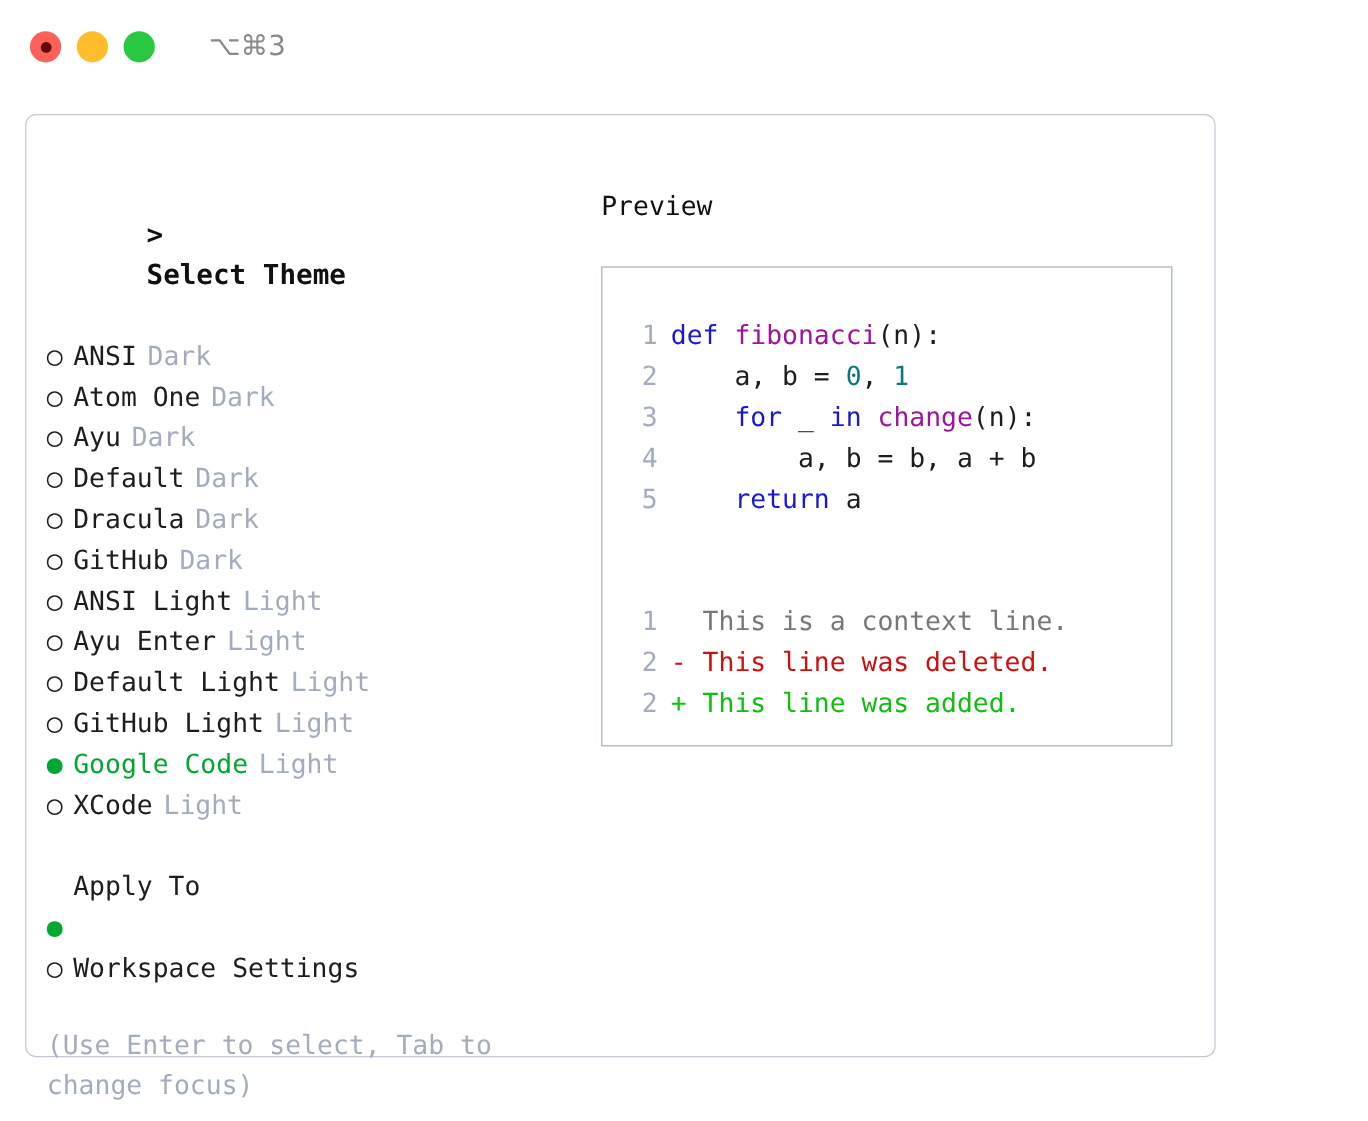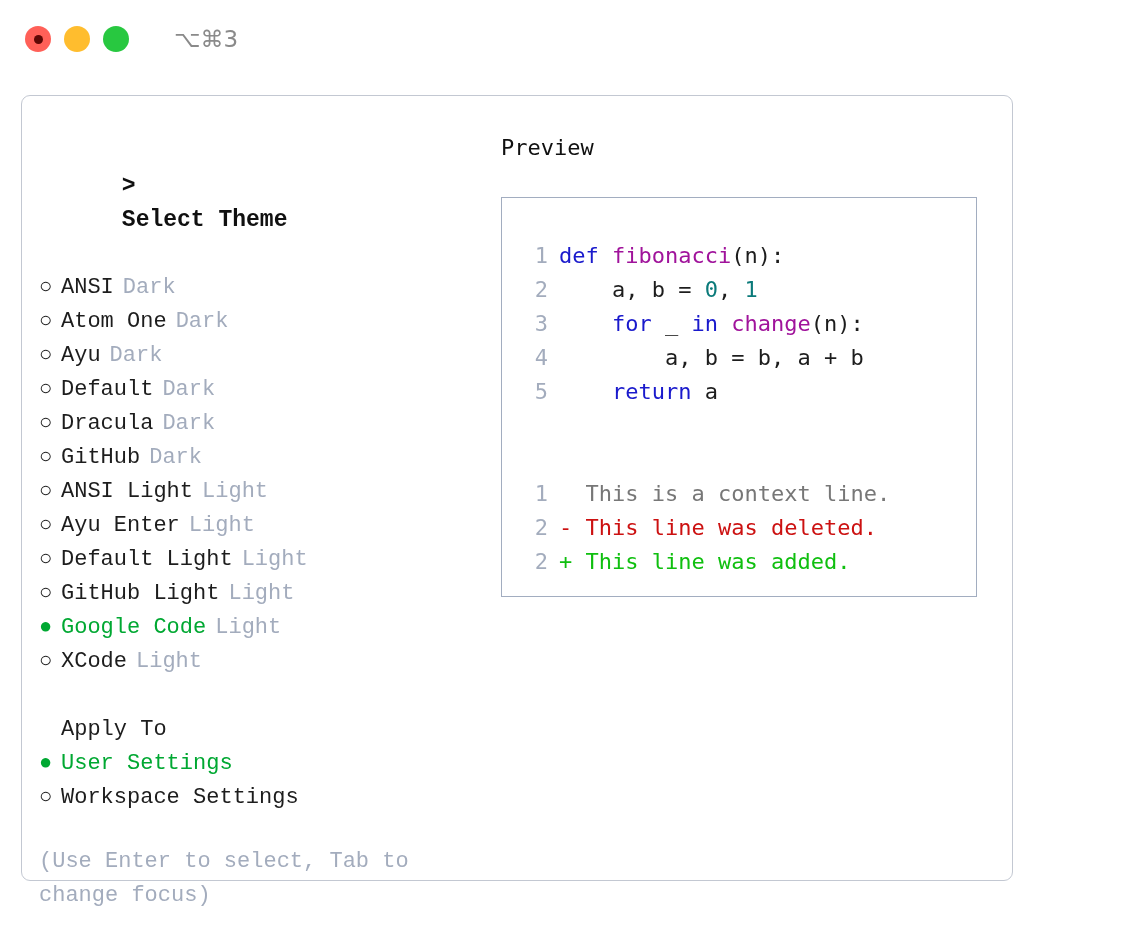--- a/index.html
+++ b/index.html
@@ -69,23 +69,22 @@
   .window-inner {
     position: relative;
     width: 100%;
     height: 100%;
   }
 
   
   .left-col {
     position: absolute;
     left: 17px;
-    top: 39px;
+    top: 49px;
     width: 440px;
-    font-family: Liberation Mono, monospace;
   }
   .section-head {
     font-size: 23px;
     font-weight: bold;
     color: #101010;
     line-height: 34px;
     white-space: pre;
   }
   .opt-row {
     display: flex;
@@ -125,21 +124,21 @@
     line-height: 34px;
     color: #a3acbd;
     width: 420px;
     white-space: pre-wrap;
   }
 
   
   .right-col {
     position: absolute;
     left: 479px;
-    top: 35px;
+    top: 60px;
     width: 490px;
   }
   .preview-title {
     font-size: 22px;
     color: #101010;
     line-height: 34px;
     white-space: pre;
   }
   .code-panel {
     margin-top: 32px;
@@ -211,21 +210,21 @@
           <div class="opt-row"><span class="bullet">○</span><span class="opt-label">GitHub Light</span><span class="opt-tag">Light</span></div>
           <div class="opt-row sel"><span class="bullet sel">●</span><span class="opt-label">Google Code</span><span class="opt-tag">Light</span></div>
           <div class="opt-row"><span class="bullet">○</span><span class="opt-label">XCode</span><span class="opt-tag">Light</span></div>
         </div>
 
     <div class="spacer-34"></div>
 
     <div class="apply-head">Apply To</div>
 
     <div id="apply-list">
-          <div class="opt-row sel"><span class="bullet sel">●</span><span class="opt-label">User Settings</span></div>
+          <div class="opt-row sel"><span class="bullet sel">●</span></div>
           <div class="opt-row"><span class="bullet">○</span><span class="opt-label">Workspace Settings</span></div>
         </div>
 
     <div class="hint">(Use Enter to select, Tab to change focus)</div>
   </div>
 
   <div class="right-col">
     <div class="preview-title">Preview</div>
 
     <div class="code-panel">

